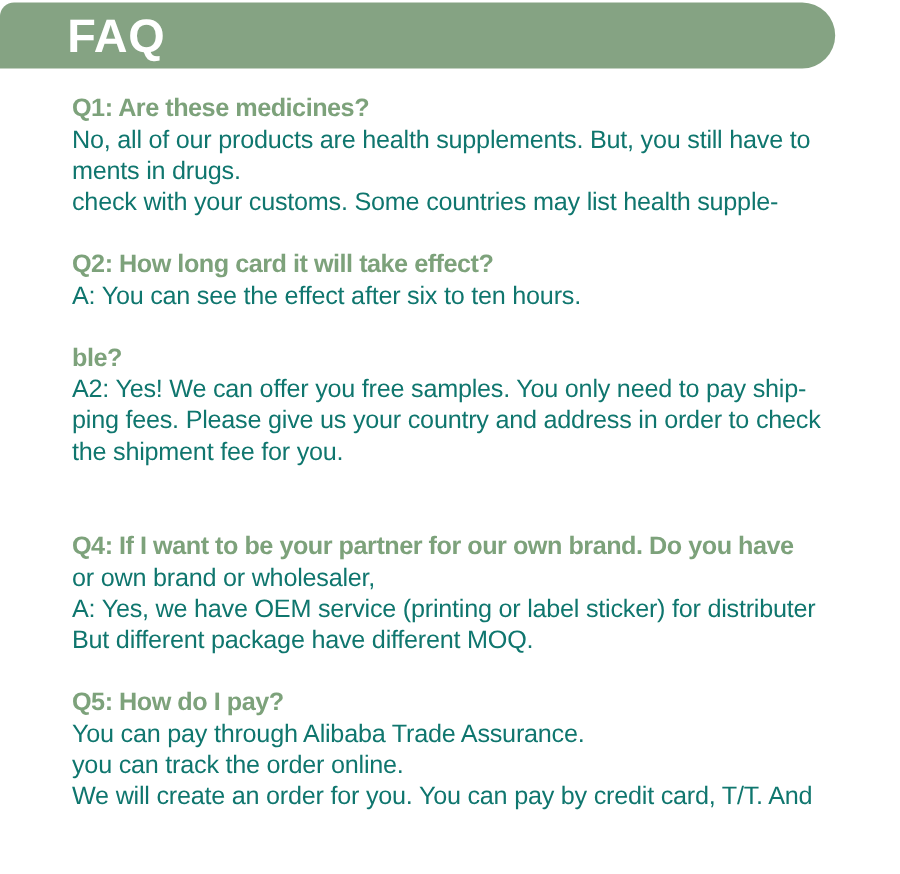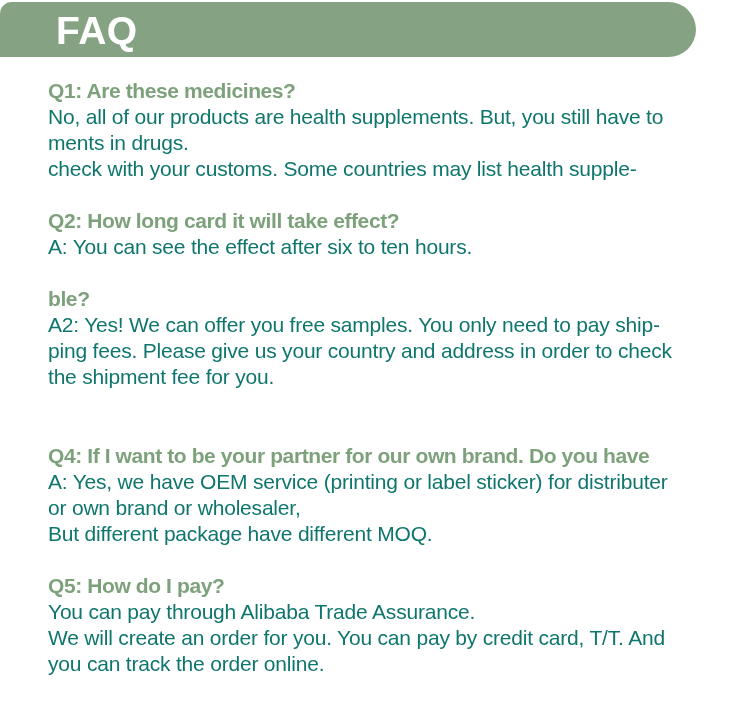--- a/index.html
+++ b/index.html
@@ -36,20 +36,21 @@
     letter-spacing: 0.5px;
   }
   .content {
     position: absolute;
     left: 48px;
     top: 78px;
     width: 660px;
   }
   .faq-section {
     margin-bottom: 26px;
+    margin-left: 12px;
   }
   .faq-section.gap-large {
     margin-bottom: 53px;
   }
   .q-line {
     font-size: 21px;
     line-height: 26px;
     font-weight: bold;
     color: #7da27b;
     letter-spacing: -0.4px;
@@ -87,25 +88,25 @@
 
   <section class="faq-section gap-large">
     <div class="q-line">ble?</div>
     <div class="a-line">A2: Yes! We can offer you free samples. You only need to pay ship-</div>
     <div class="a-line">ping fees. Please give us your country and address in order to check</div>
     <div class="a-line">the shipment fee for you.</div>
   </section>
 
   <section class="faq-section">
     <div class="q-line">Q4: If I want to be your partner for our own brand. Do you have</div>
+    <div class="a-line">or own brand or wholesaler,</div>
     <div class="a-line">A: Yes, we have OEM service (printing or label sticker) for distributer</div>
-    <div class="a-line">or own brand or wholesaler,</div>
     <div class="a-line">But different package have different MOQ.</div>
   </section>
 
   <section class="faq-section">
     <div class="q-line">Q5: How do I pay?</div>
     <div class="a-line">You can pay through Alibaba Trade Assurance.</div>
+    <div class="a-line">you can track the order online.</div>
     <div class="a-line">We will create an order for you. You can pay by credit card, T/T. And</div>
-    <div class="a-line">you can track the order online.</div>
   </section>
 
 </div>
 
 </body></html>

